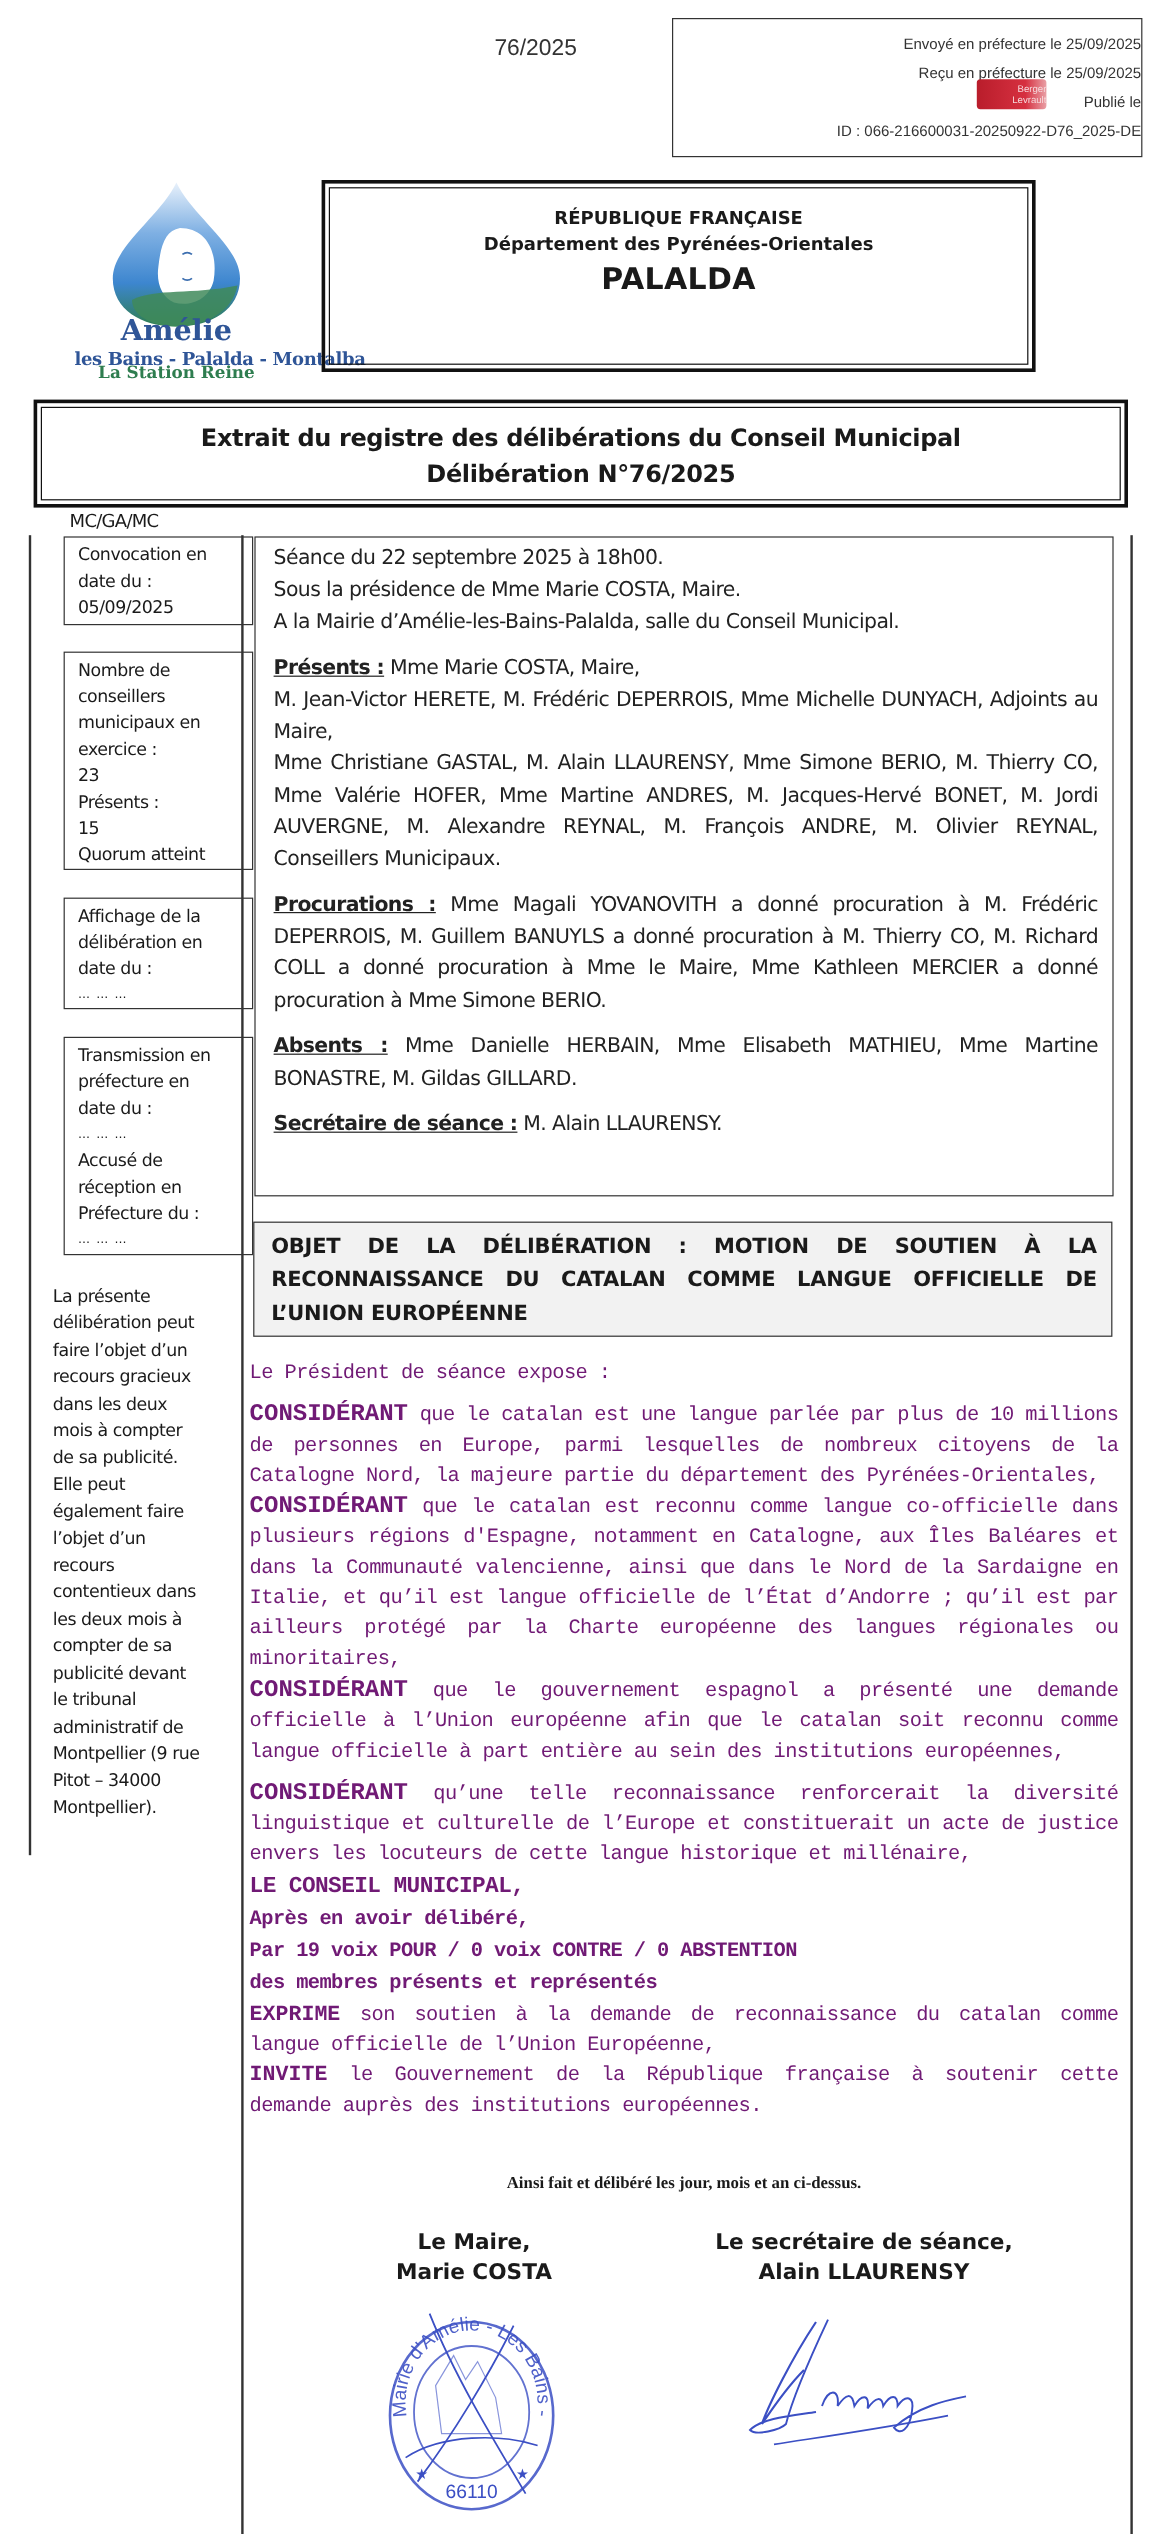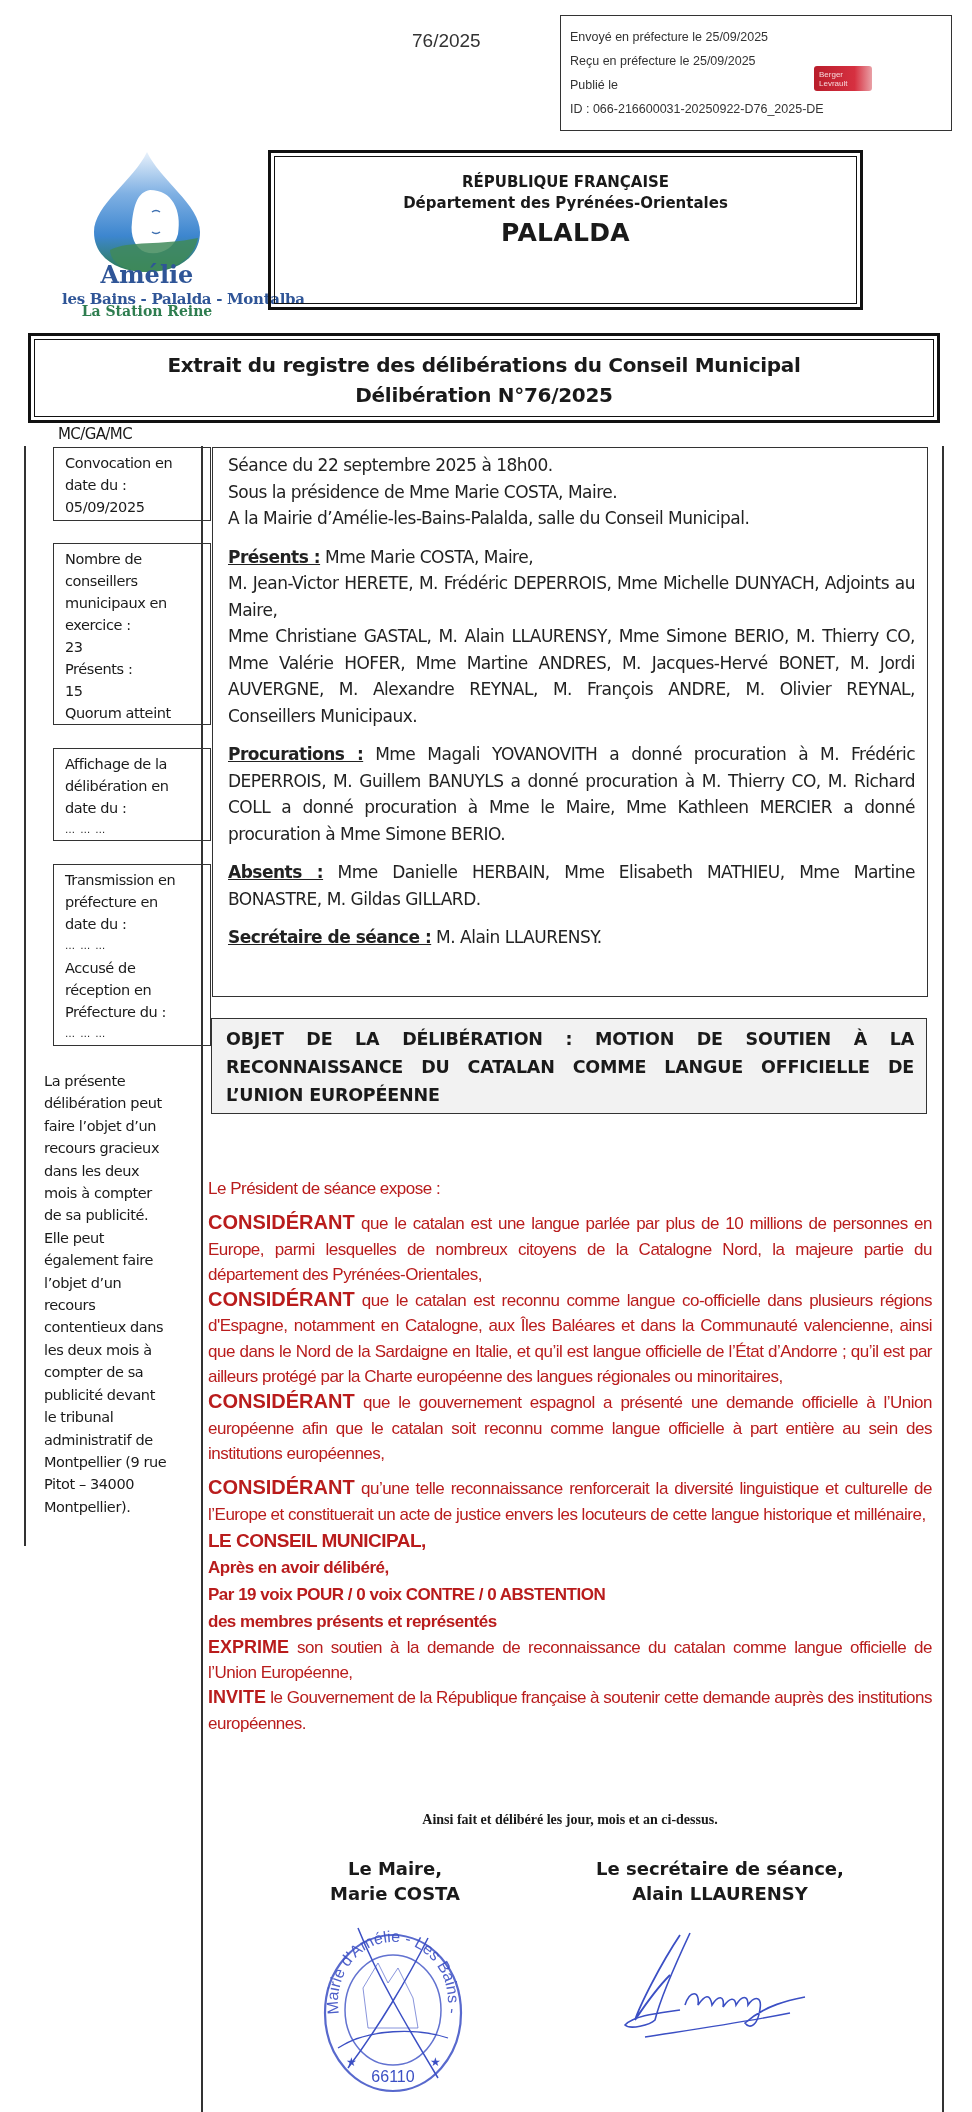--- a/index.html
+++ b/index.html
@@ -5,21 +5,21 @@
   * { box-sizing: border-box; margin: 0; padding: 0; }
   html, body { width: 972px; height: 2112px; background: #ffffff; overflow: hidden; }
   body { position: relative; font-family: "Liberation Sans", sans-serif; color: #1a1a1a; }
 
   .abs { position: absolute; }
 
   
   #ref-number { left: 412px; top: 30px; font-size: 19px; color: #333; }
 
   
-  #stamp-box { left: 560px; top: 15px; width: 392px; height: 116px; border: 1.5px solid #333; background: #fff; padding: 9px 0 0 9px; font-size: 12.5px; color: #333; }
+  #stamp-box { left: 560px; top: 15px; width: 392px; height: 116px; border: 1.5px solid #333; background: #fff; padding: 9px 0 0 9px; font-size: 12.5px; color: #333; text-align: right; }
   #stamp-box .line { height: 24px; line-height: 24px; white-space: nowrap; }
   #bl-logo { left: 253px; top: 50px; width: 58px; height: 25px; background: linear-gradient(90deg, #b91d2b, #d63040 70%, #e9a0a6); border-radius: 3px; color: #f6d8db; font-size: 8px; line-height: 9px; padding: 4px 0 0 5px; }
 
   
   #logo { left: 62px; top: 150px; width: 170px; height: 170px; }
   #logo-drop { left: 28px; top: 0; width: 114px; height: 125px; }
   #logo-title { left: 0; top: 110px; width: 170px; text-align: center; font-family: "DejaVu Serif", serif; font-weight: bold; font-size: 24px; color: #2f5597; }
   #logo-sub { left: 0; top: 140px; width: 170px; text-align: right; font-family: "DejaVu Serif", serif; font-weight: bold; font-size: 15px; color: #2f5597; white-space: nowrap; letter-spacing: -0.3px; }
   #logo-tag { left: 0; top: 153px; width: 170px; text-align: center; font-family: "DejaVu Serif", serif; font-weight: bold; font-size: 14px; color: #2e7d4f; white-space: nowrap; }
 
@@ -48,21 +48,21 @@
   #seance-box { left: 212px; top: 447px; width: 716px; height: 550px; border: 1.5px solid #333; padding: 4px 12px 0 15px; font-family: "DejaVu Sans", sans-serif; font-size: 17px; color: #222; }
   #seance-box p { line-height: 26.5px; letter-spacing: -0.5px; }
   .just { text-align: justify; }
   .lbl { font-weight: bold; text-decoration: underline; }
   .gap { height: 12px; }
 
   
   #objet-box { left: 211px; top: 1018px; width: 716px; height: 96px; border: 1.5px solid #333; background: #f2f2f2; padding: 6px 12px 0 14px; font-family: "DejaVu Sans", sans-serif; font-weight: bold; font-size: 17.5px; line-height: 28px; text-align: justify; text-align-last: left; letter-spacing: -0.2px; }
 
   
-  #body-text { left: 208px; top: 1132px; width: 724px; font-family: Liberation Sans, sans-serif; font-size: 17px; color: #b91c1c; margin-top: 44px; }
+  #body-text { left: 208px; top: 1132px; width: 724px; font-family: Liberation Mono, monospace; font-size: 17px; color: #701a75; }
   #body-text p { line-height: 25.3px; letter-spacing: -0.5px; text-align: justify; }
   #body-text .kw { font-weight: bold; font-size: 20px; letter-spacing: 0; }
   #body-text .bold-line { font-weight: bold; line-height: 27px; }
   #body-text .sp { height: 9px; }
 
   #closing { left: 208px; top: 1812px; width: 724px; text-align: center; font-family: Liberation Serif, serif; font-weight: bold; font-size: 14px; }
   .sig-col { position: absolute; top: 1856px; text-align: center; font-family: "DejaVu Sans", sans-serif; font-weight: bold; font-size: 18px; line-height: 25px; }
   #sig-mayor { left: 290px; width: 210px; }
   #sig-secretary { left: 585px; width: 270px; }
 

